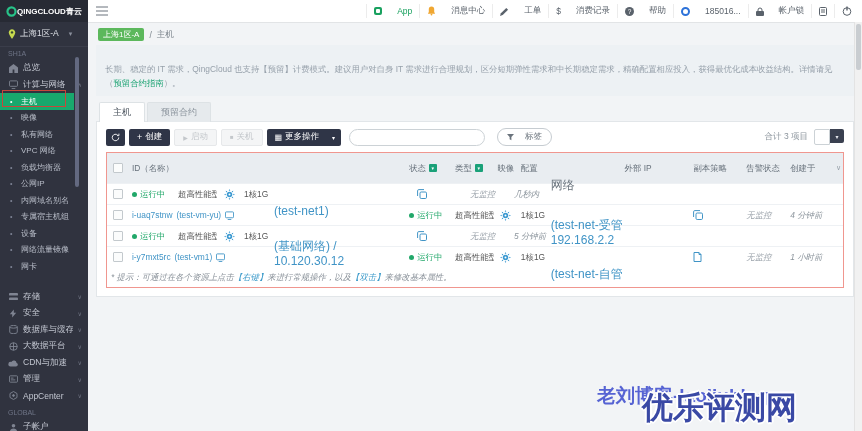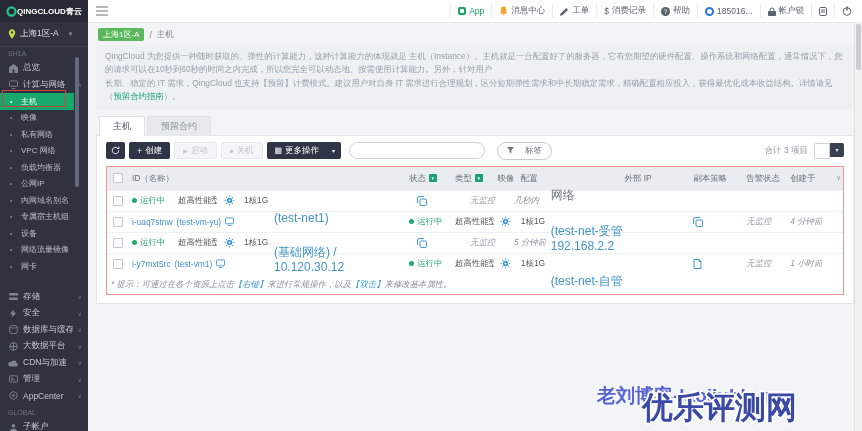--- a/index.html
+++ b/index.html
@@ -20,21 +20,21 @@
   .sub .bullet{width:6px;font-size:7px;color:#7c8294;}
   .sub.active{background:linear-gradient(to right,#18a86d 0,#18a86d 74px,transparent 74px);color:#fff;}
   .sub.active .bullet{color:#fff;}
   .gap{height:14px;}
   .side-scroll{position:absolute;left:75px;top:57px;width:4px;height:130px;background:#636980;border-radius:2px;}
   .anno-side{position:absolute;left:2px;top:90px;width:62px;height:15px;border:1px solid #c8473a;pointer-events:none;z-index:6;}
   
   .main{margin-left:88px;position:relative;height:431px;}
   .topbar{height:22px;background:#fff;border-bottom:1px solid #e2e4e6;display:flex;align-items:center;padding-left:8px;}
   .tb-spacer{flex:1;}
-  .tb-item{display:flex;align-items:center;gap:3px;padding:0 7px;height:14px;font-size:8.5px;color:#5a626b;border-left:1px solid #ececec;cursor:pointer;white-space:nowrap;}
+  .tb-item{display:flex;align-items:center;gap:15px;padding:0 7px;height:14px;font-size:8.5px;color:#5a626b;border-left:1px solid #ececec;cursor:pointer;white-space:nowrap;}
   .tb-item.green{color:#19a15f;}
   .qmark{width:9px;height:9px;border-radius:50%;background:#5a626b;color:#fff;font-size:6.5px;display:flex;align-items:center;justify-content:center;}
   .clockring{width:9px;height:9px;border-radius:50%;border:2.5px solid #2d72d9;background:#fff;box-sizing:border-box;}
   .appglyph{width:8px;height:8px;background:#19a15f;border-radius:2px;position:relative;}
   .appglyph:after{content:"";position:absolute;left:2px;top:2px;width:4px;height:4px;background:#fff;border-radius:1px;}
   
   .crumb{display:flex;align-items:center;gap:5px;margin:5px 0 4px 10px;font-size:8.5px;color:#7b848c;}
   .zone-badge{background:#5cb85c;color:#fff;border-radius:2px;padding:1px 5px;font-size:8px;}
   .banner{margin:0 8px;background:#edf1f4;padding:5px 9px 6px;font-size:8.4px;line-height:1.6;color:#97a1ab;}
   .banner a{color:#1ba272;text-decoration:none;}
@@ -49,21 +49,21 @@
   .btn .mini{font-size:6px;}
   .search{height:15px;width:118px;border:1px solid #ccd2d6;border-radius:9px;margin-left:4px;padding:0 8px;font-size:8.5px;color:#555;outline:none;background:#fff;}
   .tagpill{margin-left:12px;height:16px;display:inline-flex;align-items:center;gap:11px;border:1px solid #c6ccd1;border-radius:9px;padding:0 9px;font-size:8.5px;color:#6a737c;background:#fff;cursor:pointer;}
   .total{font-size:8.5px;color:#8b949c;margin-right:6px;white-space:nowrap;}
   .psize{display:flex;}
   .psize .box1{width:14px;height:14px;border:1px solid #ccd2d6;background:#fff;border-radius:2px 0 0 2px;}
   .psize .box2{width:14px;height:14px;background:#3a4050;color:#e7e9ee;font-size:6px;display:flex;align-items:center;justify-content:center;border-radius:0 2px 2px 0;cursor:pointer;}
   
   .annotated{border:1px solid #f0968f;}
   .trow{display:flex;align-items:center;}
-  .thead{background:#e9edf1;height:23px;font-size:8.4px;color:#68727c;}
+  .thead{background:#e9edf1;height:30px;font-size:8.4px;color:#68727c;}
   .cell{padding:0 3px;box-sizing:border-box;overflow:hidden;white-space:nowrap;}
   .c-cb{width:22px;display:flex;justify-content:center;}
   .c-id{width:278px;}
   .c-st{width:46px;}
   .c-ty{width:42px;}
   .c-im{width:24px;display:flex;justify-content:center;}
   .c-cf{width:30px;}
   .c-nw{width:74px;font-size:12px;line-height:1.25;margin-top:35px;}
   .c-ip{width:64px;}
   .c-rp{width:58px;padding-left:8px;}
@@ -332,21 +332,21 @@
         </span>
     </div>
 
     <div class="crumb">
       <span class="zone-badge">上海1区-A</span>
       <span>/</span>
       <span>主机</span>
     </div>
 
     <div class="banner">
-      <span>QingCloud 为您提供一种随时获取的、弹性的计算能力，这种计算能力的体现就是 主机（Instance）。主机就是一台配置好了的服务器，它有您期望的硬件配置、操作系统和网络配置，通常情况下，您的请求可以在10秒到60秒的时间之内完成，所以您完全可以动态地、按需使用计算能力。另外，针对用户</span><br>
+      <br>
       <span>长期、稳定的 IT 需求，QingCloud 也支持【预留】计费模式。建议用户对自身 IT 需求进行合理规划，区分短期弹性需求和中长期稳定需求，精确配置相应投入，获得最优化成本收益结构。详情请见（</span><a href="#">预留合约指南</a><span>）。</span>
     </div>
 
     <div class="tabs">
       <div class="tab active">主机</div>
       <div class="tab">预留合约</div>
     </div>
 
     <div class="card">
       <div class="toolbar">

